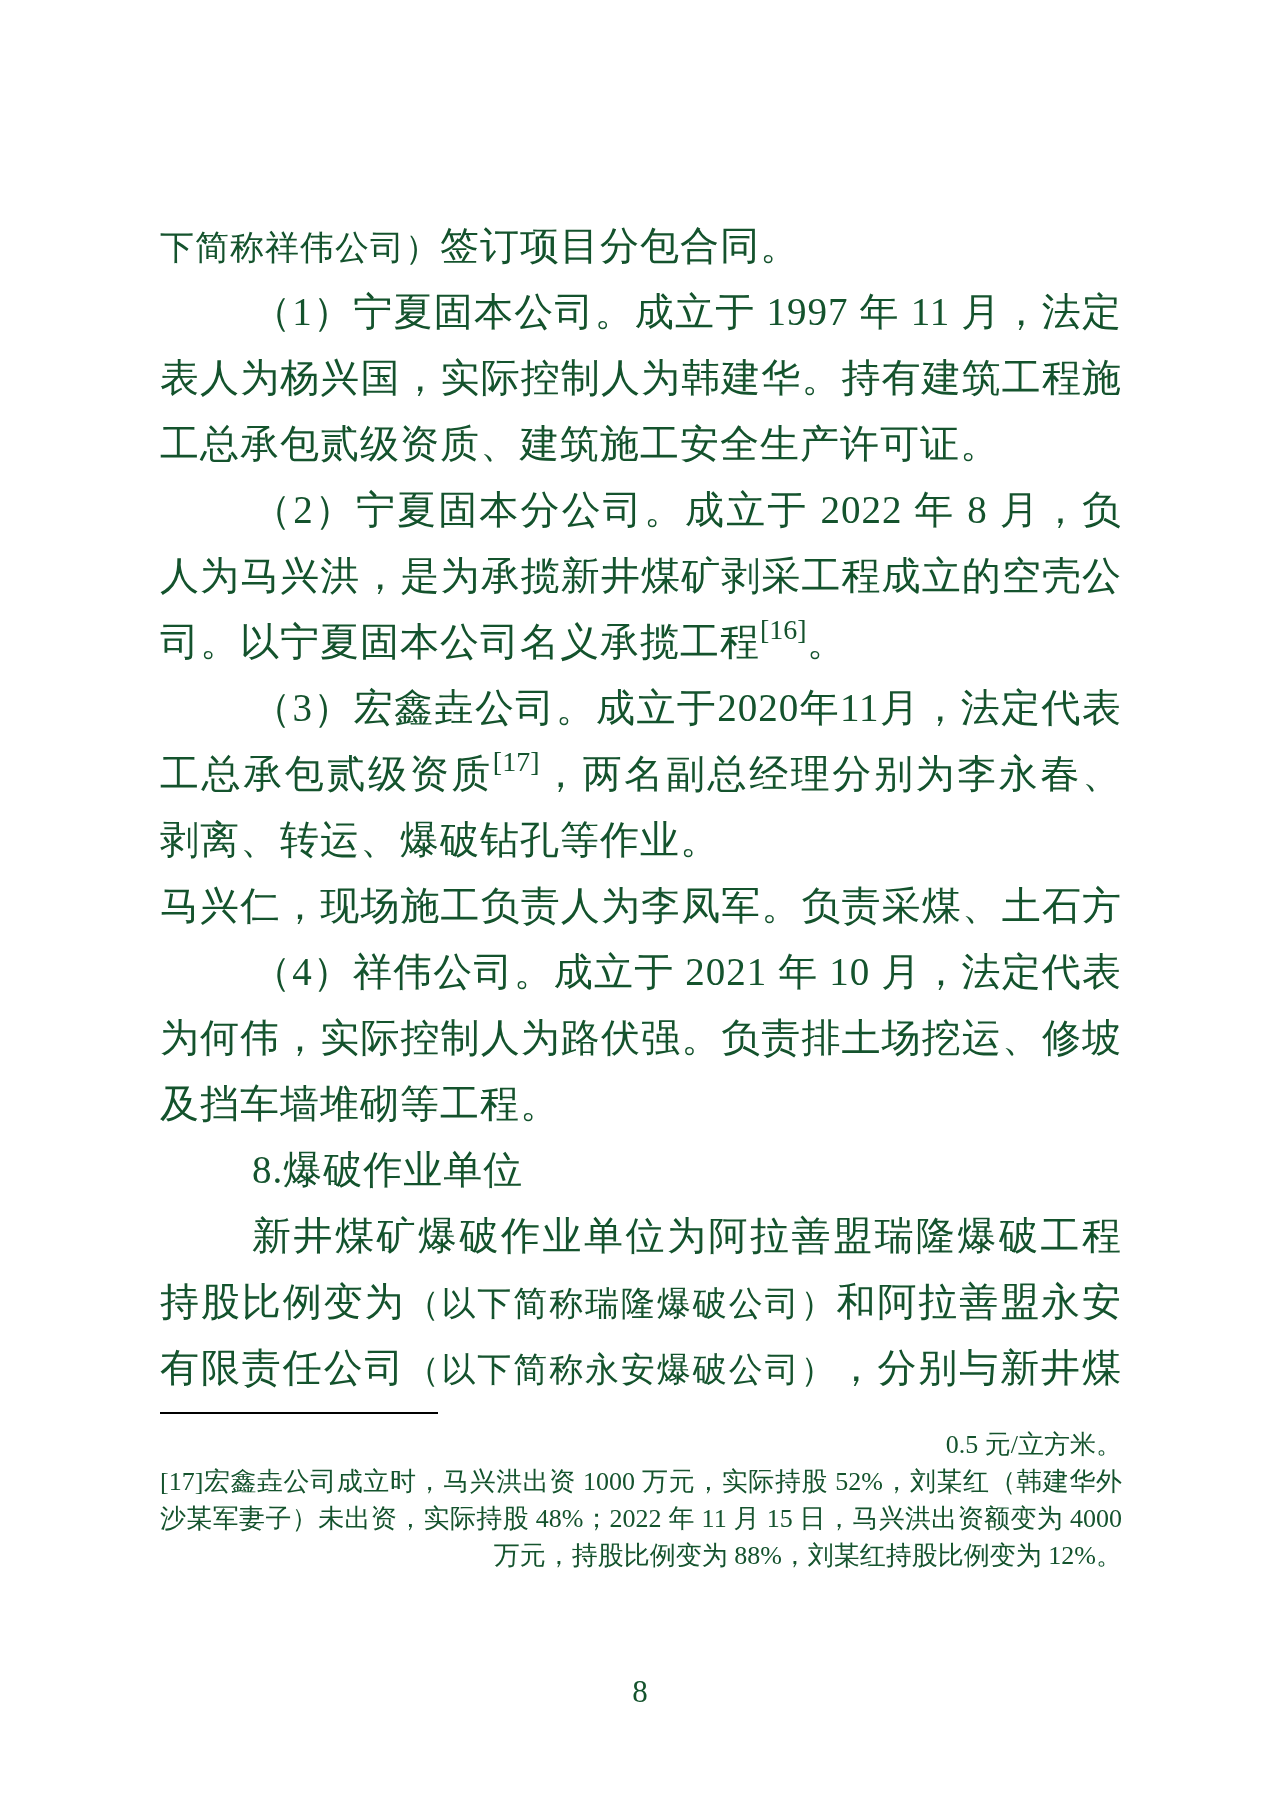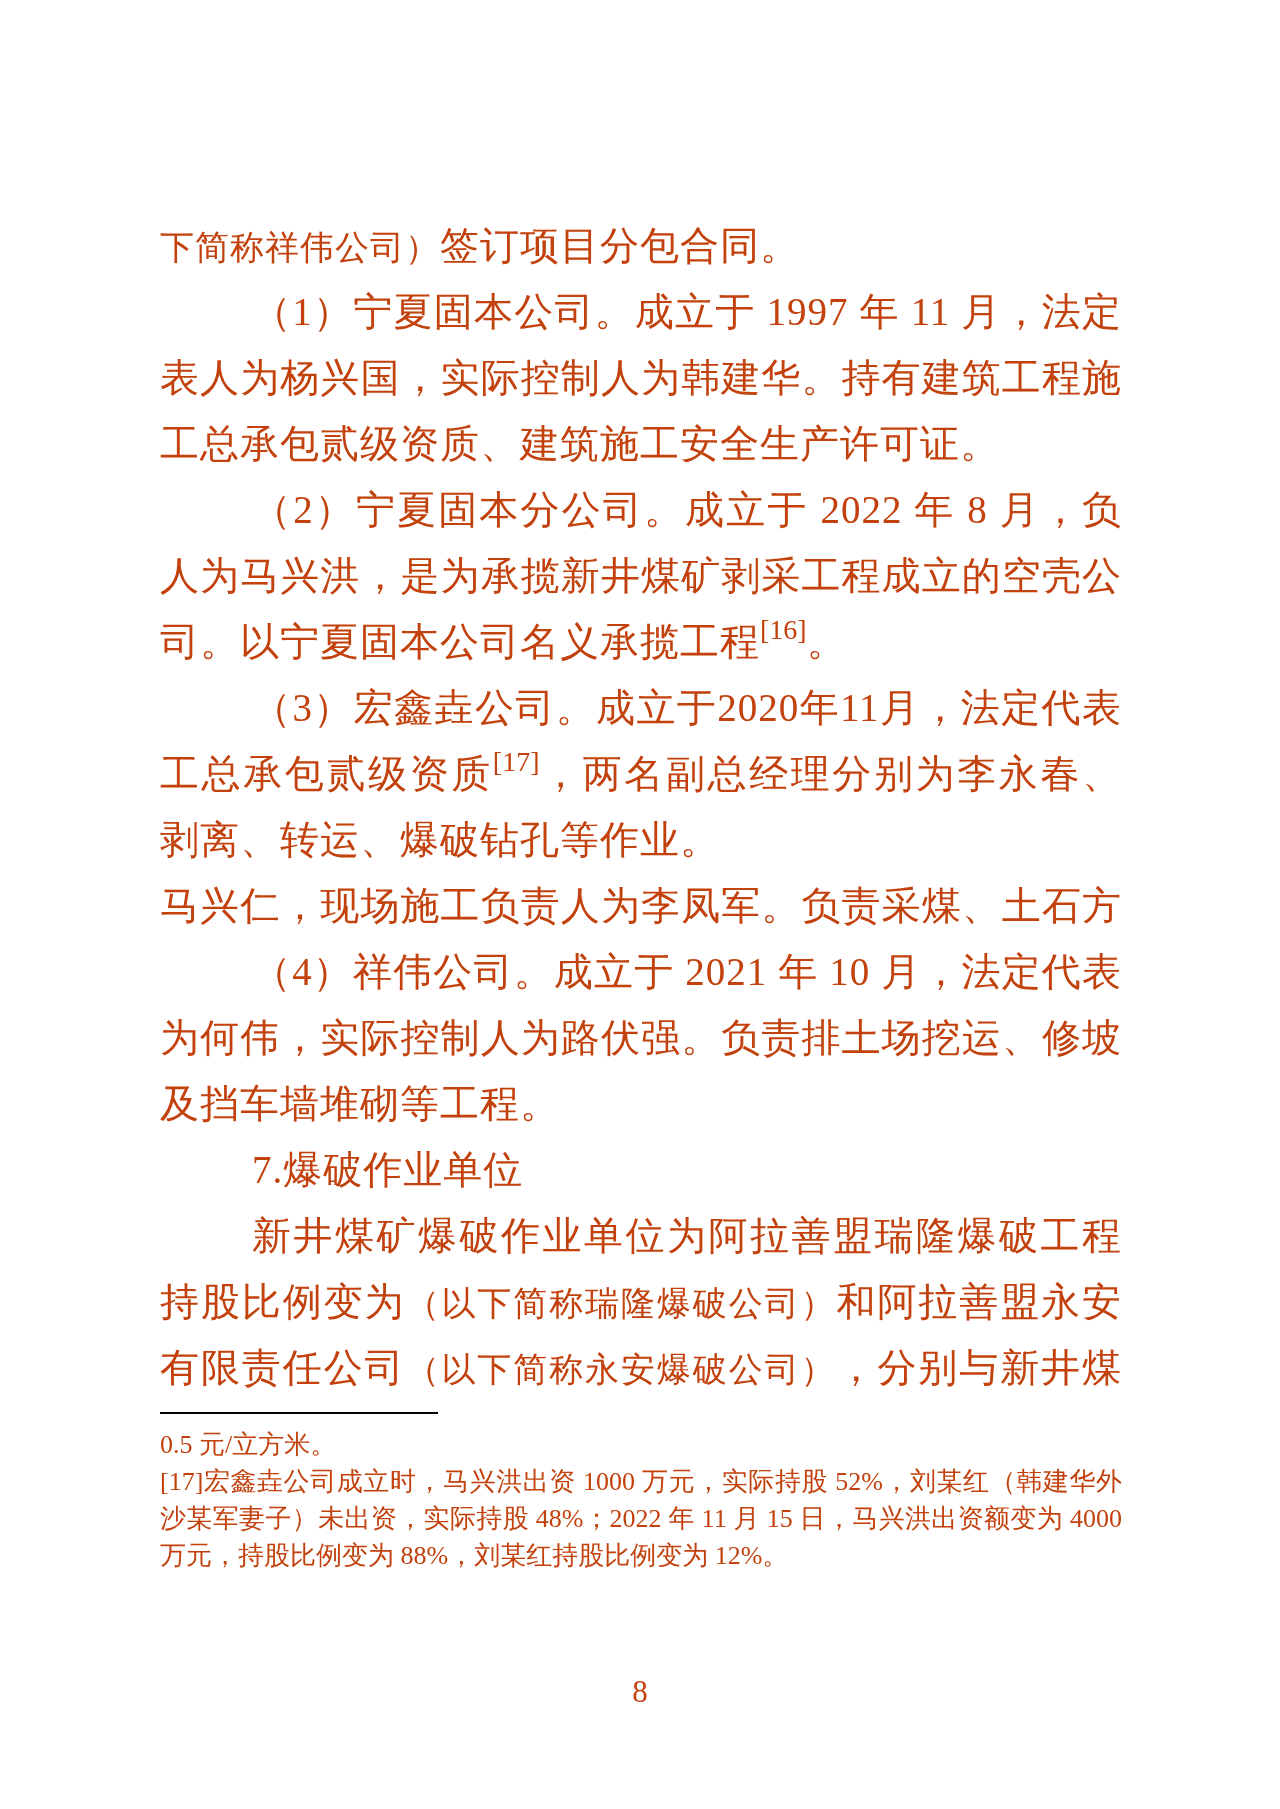--- a/index.html
+++ b/index.html
@@ -5,21 +5,21 @@
   html, body {
     margin: 0;
     padding: 0;
     background: #ffffff;
   }
   .page {
     position: relative;
     width: 1280px;
     height: 1809px;
     background: #ffffff;
-    color: #c2410c;
+    color: #14532d;
     font-family: "Liberation Serif", "DejaVu Serif", serif;
     overflow: hidden;
   }
   .content {
     position: absolute;
     left: 160px;
     top: 213px;
     width: 962px;
   }
   .bline {
@@ -61,20 +61,21 @@
     left: 160px;
     top: 1426px;
     width: 962px;
   }
   .fline {
     font-size: 26px;
     line-height: 37px;
     height: 37px;
     white-space: nowrap;
     overflow: hidden;
+    text-align: right;
   }
   .fline.fill {
     white-space: normal;
     text-align: justify;
     text-align-last: justify;
     text-justify: inter-character;
   }
   .pagenum {
     position: absolute;
     left: 0;
@@ -98,21 +99,21 @@
     <div class="bline indent fill">（2）宁夏固本分公司。成立于 2022 年 8 月，负责</div>
     <div class="bline fill">人为马兴洪，是为承揽新井煤矿剥采工程成立的空壳公</div>
     <div class="bline"><span>司。以宁夏固本公司名义承揽工程</span><sup class="fnref">[16]</sup><span>。</span></div>
     <div class="bline indent fill">（3）宏鑫垚公司。成立于2020年11月，法定代表人</div>
     <div class="bline fill"><span>工总承包贰级资质</span><sup class="fnref">[17]</sup><span>，两名副总经理分别为李永春、</span></div>
     <div class="bline">剥离、转运、爆破钻孔等作业。</div>
     <div class="bline fill">马兴仁，现场施工负责人为李凤军。负责采煤、土石方</div>
     <div class="bline indent fill">（4）祥伟公司。成立于 2021 年 10 月，法定代表人</div>
     <div class="bline fill">为何伟，实际控制人为路伏强。负责排土场挖运、修坡</div>
     <div class="bline">及挡车墙堆砌等工程。</div>
-    <div class="bline indent">7.爆破作业单位</div>
+    <div class="bline indent">8.爆破作业单位</div>
     <div class="bline indent fill">新井煤矿爆破作业单位为阿拉善盟瑞隆爆破工程有</div>
     <div class="bline fill"><span>持股比例变为</span><span class="kai">（以下简称瑞隆爆破公司）</span><span>和阿拉善盟永安爆破</span></div>
     <div class="bline fill"><span>有限责任公司</span><span class="kai">（以下简称永安爆破公司）</span><span>，分别与新井煤矿</span></div>
   </div>
 
   <div class="fnsep"></div>
 
   <div class="footnotes">
     <div class="fline">0.5 元/立方米。</div>
     <div class="fline fill">[17]宏鑫垚公司成立时，马兴洪出资 1000 万元，实际持股 52%，刘某红（韩建华外甥</div>

